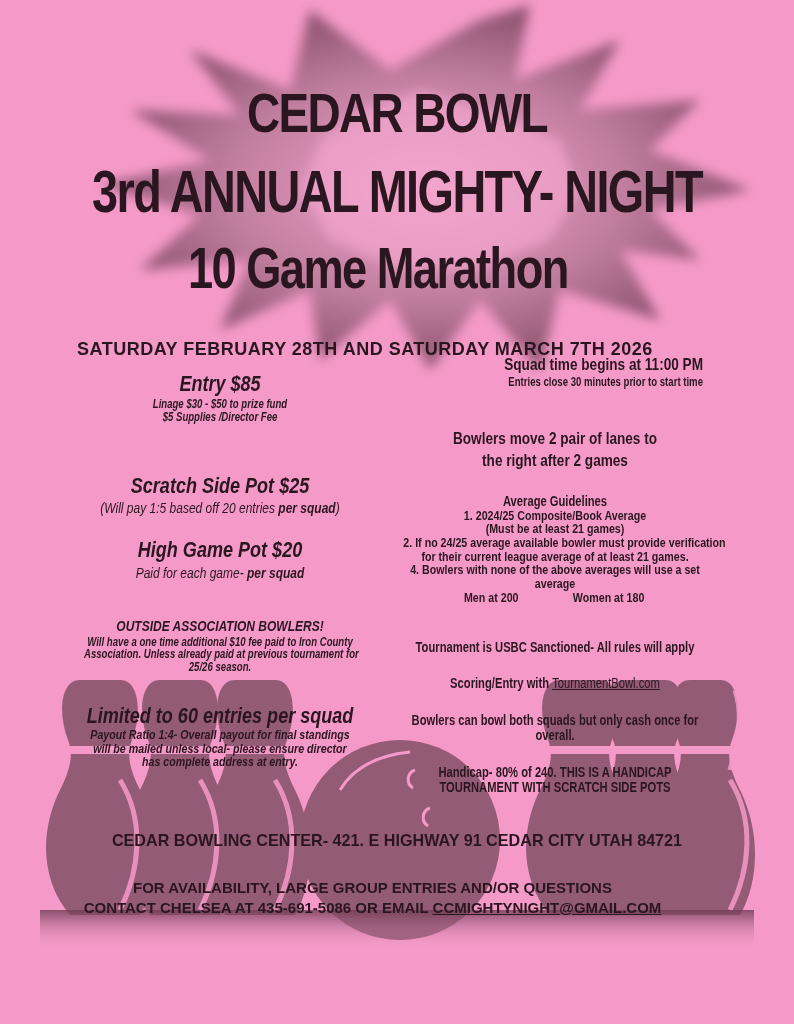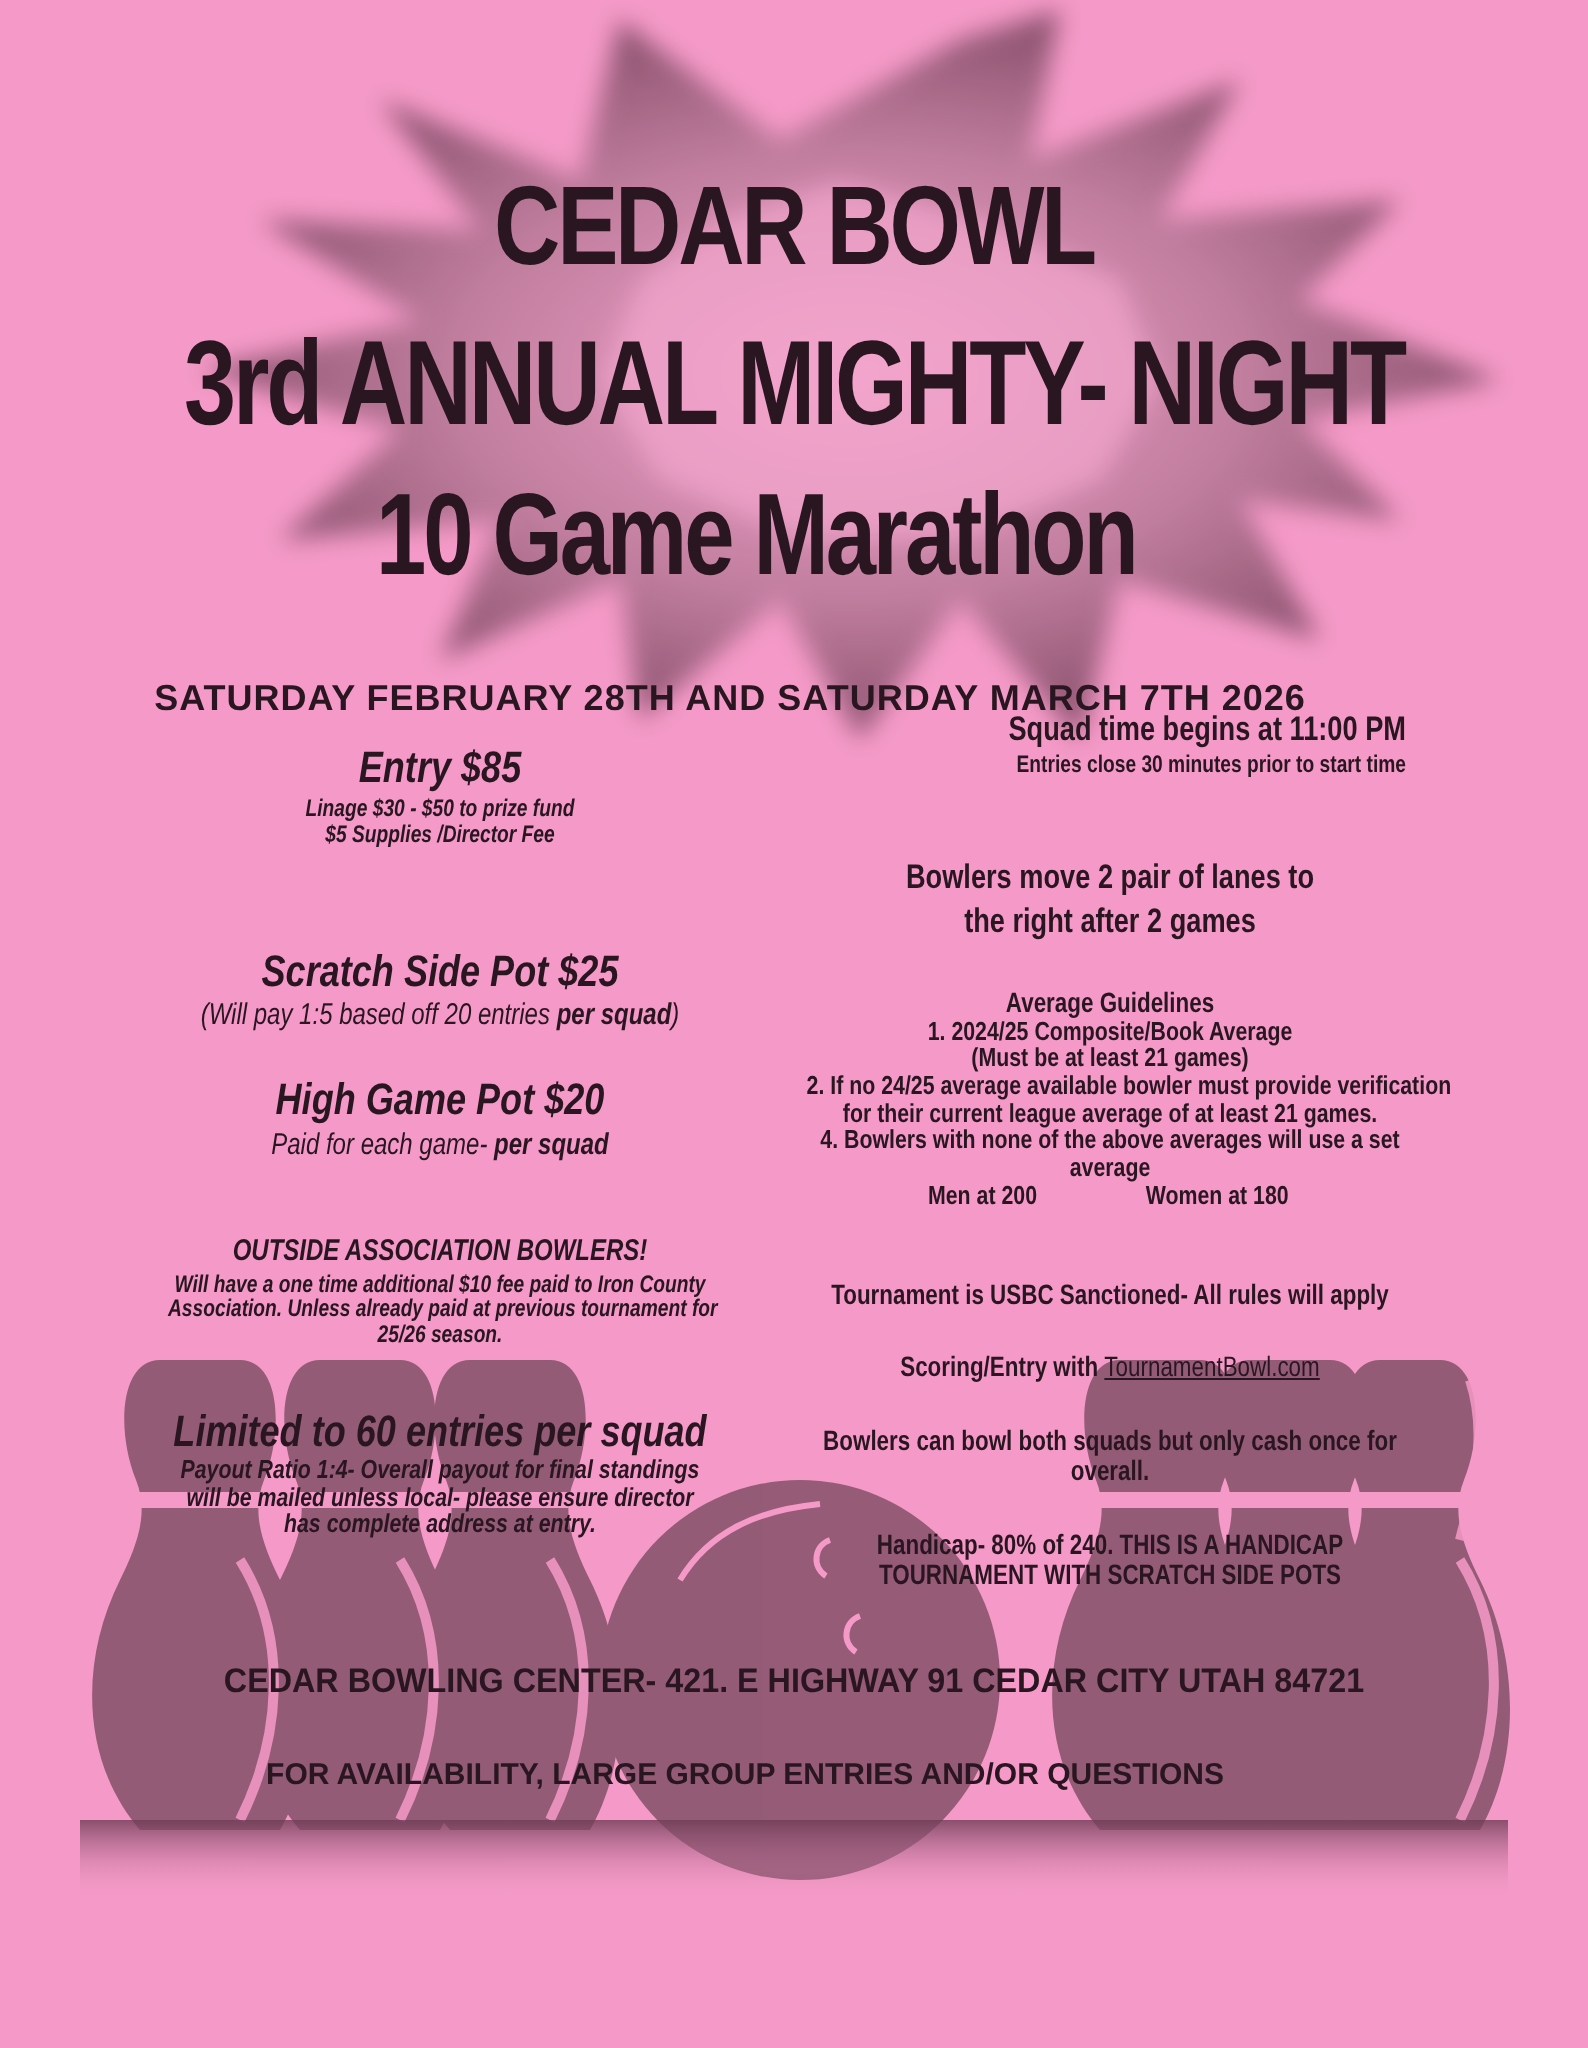--- a/index.html
+++ b/index.html
@@ -288,13 +288,16 @@
 </div>
 
 <div class="abs col-right" style="top:765px;">
   <div class="t-14 cond" style="font-size:14px;">Handicap- 80% of 240.  THIS IS A HANDICAP</div>
   <div class="t-14 cond" style="font-size:14px;">TOURNAMENT WITH SCRATCH SIDE POTS</div>
 </div>
 
 <div class="abs footer-addr">Cedar Bowling Center- 421. E  Highway 91 Cedar City Utah 84721</div>
 <div class="abs footer-contact">
   <div>For availability, large  group entries and/or questions</div>
+  <div>
+    <span>Contact Chelsea at 435-691-5086 or email  </span><span class="email">ccmightynight@gmail.com</span>
+  </div>
 </div>
 
 </body></html>

